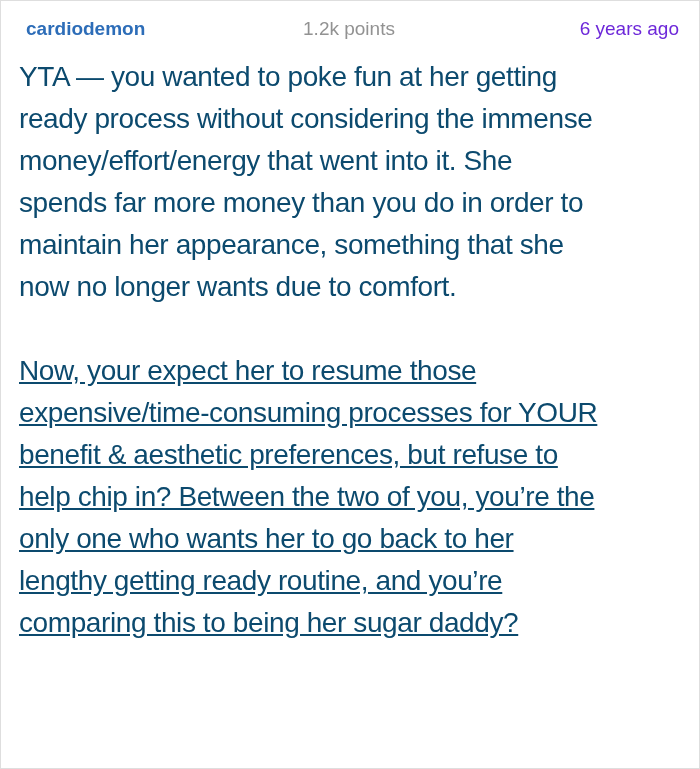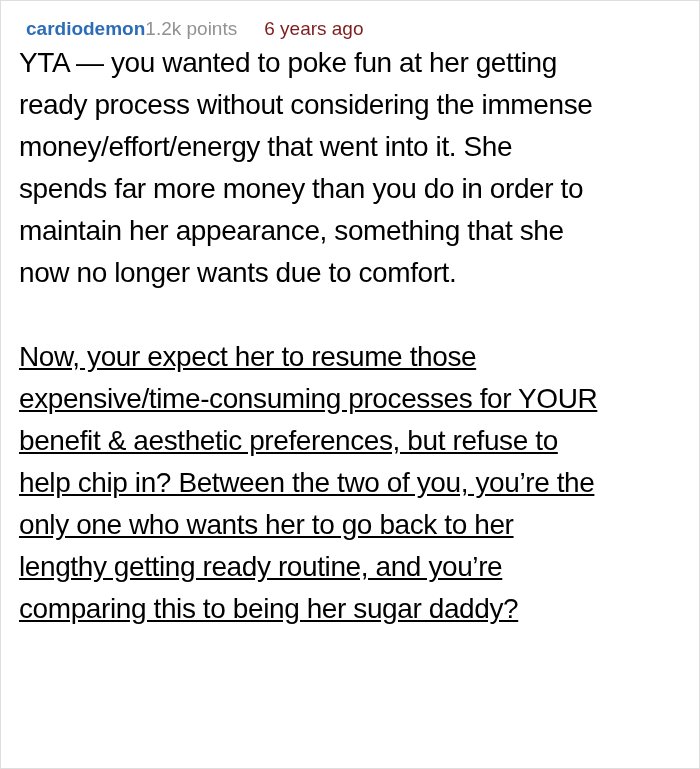--- a/index.html
+++ b/index.html
@@ -21,37 +21,38 @@
     padding: 15px 20px 0 18px;
     font-family: "Liberation Sans", sans-serif;
     overflow: hidden;
   }
   .comment-header {
     display: flex;
     align-items: baseline;
     padding-left: 7px;
     font-size: 19px;
     line-height: 26px;
+    justify-content: space-between;
   }
   .username {
     color: #2d6db8;
     font-weight: bold;
     text-decoration: none;
     cursor: pointer;
   }
   .points {
     color: #929292;
   }
   .timestamp {
-    color: #7f1d1d;
+    color: #6d28d9;
     margin-left: 27px;
   }
   .comment-body {
-    margin-top: 0;
-    color: #000000;
+    margin-top: 14px;
+    color: #0c4a6e;
     font-size: 28px;
     line-height: 42px;
     letter-spacing: -0.4px;
   }
   .comment-body p {
     margin: 0;
     white-space: pre-line;
   }
   .comment-body p + p {
     margin-top: 42px;

